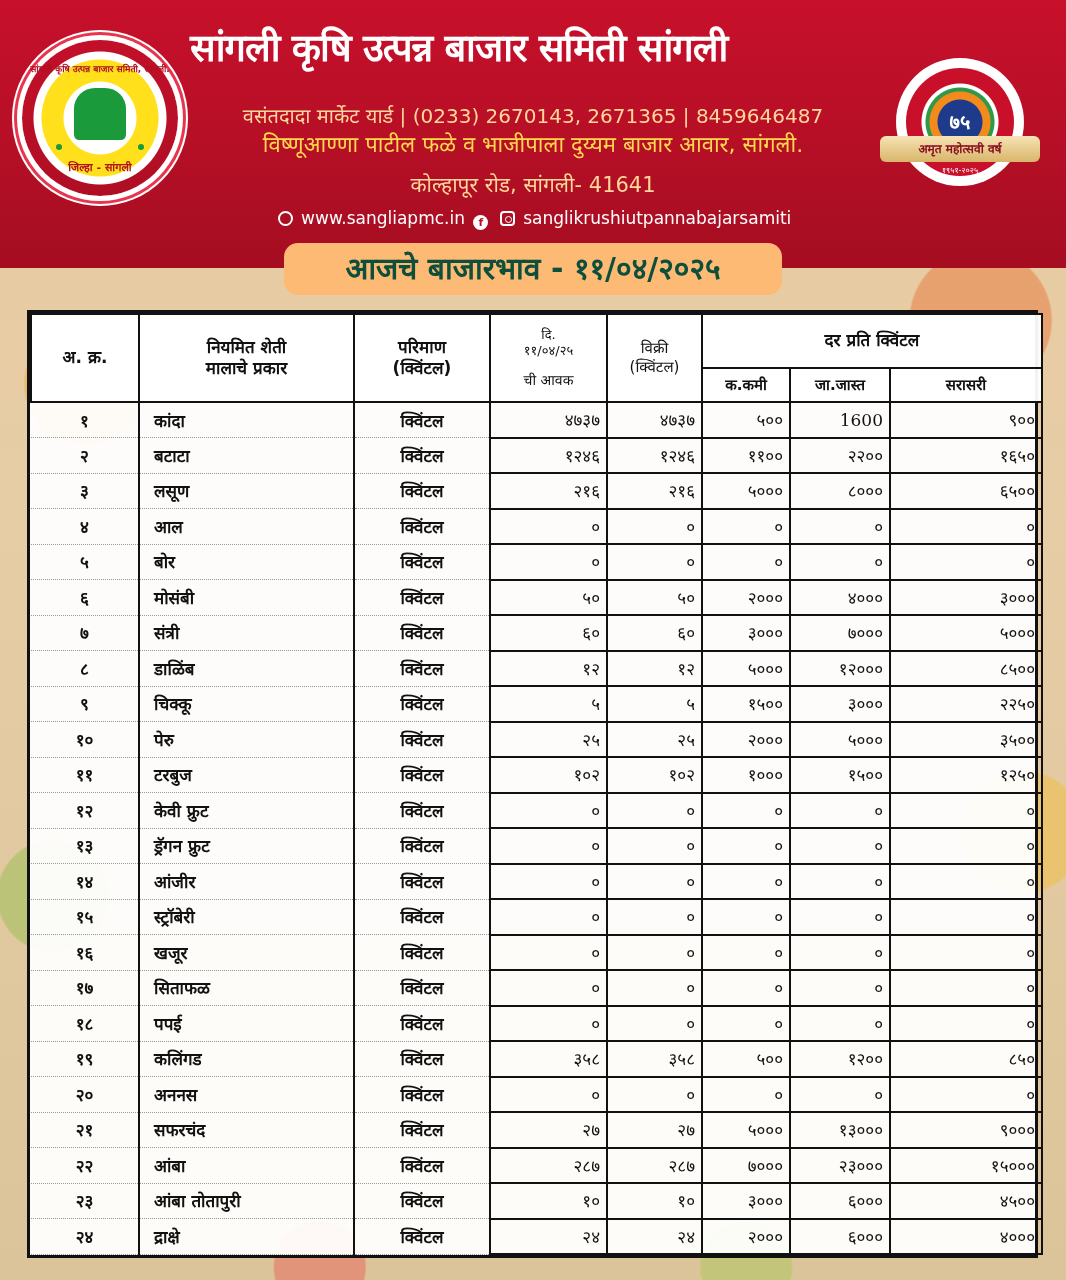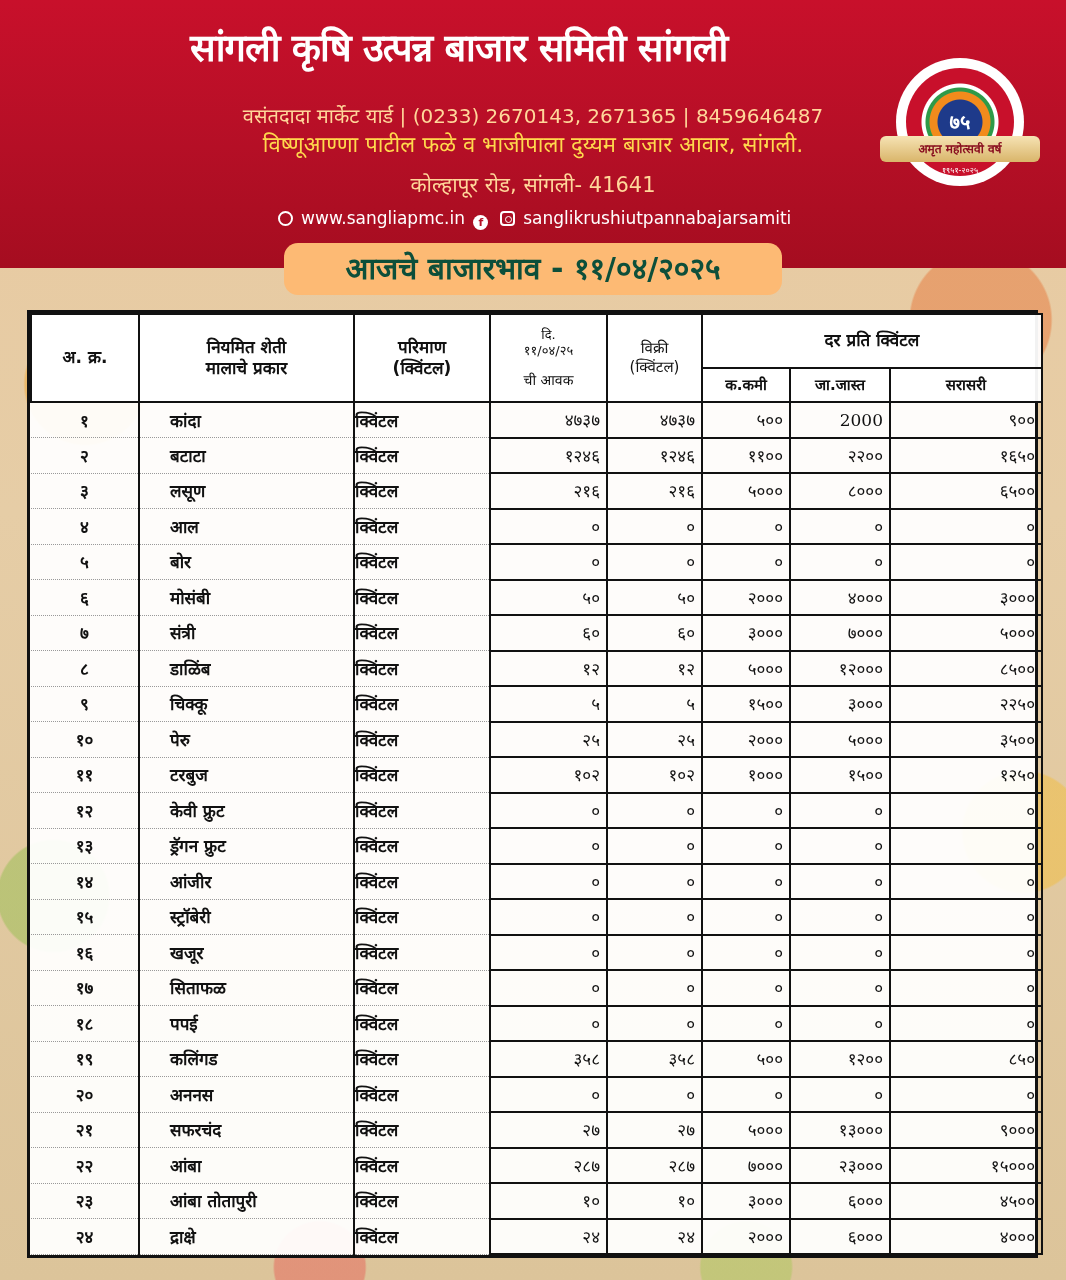--- a/index.html
+++ b/index.html
@@ -94,28 +94,37 @@
   }
   table { border-collapse: collapse; width: 100%; height: 100%; table-layout: fixed; }
   th {
     font-weight: bold; font-size: 17px; color: #111; border: 2px solid #111;
     background: rgba(255,255,255,0.95); line-height: 1.25;
   }
   th.small { font-size: 13px; font-weight: normal; }
   th.sub { font-size: 15px; }
   td { font-size: 17px; color: #111; height: 35.5px; }
   td.sr { text-align: center; font-weight: bold; border-right: 2px solid #111; border-bottom: 1px dotted #999; }
-  td.name { text-align: left; padding-left: 30px; font-weight: bold; border-right: 2px solid #111; border-bottom: 1px dotted #999; }
-  td.unit { text-align: left; font-weight: bold; border-right: 2px solid #111; border-bottom: 1px dotted #999; }
+  td.name { text-align: left; padding-left: 14px; font-weight: bold; border-right: 2px solid #111; border-bottom: 1px dotted #999; }
+  td.unit { text-align: center; font-weight: bold; border-right: 2px solid #111; border-bottom: 1px dotted #999; }
   td.num { text-align: right; padding-right: 6px; border: 2px solid #111; font-family: "DejaVu Serif", serif; }
 </style>
 </head>
 <body>
 
 <div class="header">
+  <div class="logo-left">
+    <div class="ring-text">
+      <div class="ring-top">सांगली कृषि उत्पन्न बाजार समिती, सांगली.</div>
+      <div class="ring-bottom">जिल्हा - सांगली</div>
+    </div>
+    <div class="emblem"></div>
+    <div class="dot" style="left:34px"></div>
+    <div class="dot" style="left:116px"></div>
+  </div>
 
   <div class="title">सांगली कृषि उत्पन्न बाजार समिती सांगली</div>
   <div class="contact">वसंतदादा मार्केट यार्ड | (0233) 2670143, 2671365 | 8459646487</div>
   <div class="subtitle">विष्णूआण्णा पाटील फळे व भाजीपाला दुय्यम बाजार आवार, सांगली.</div>
   <div class="address">कोल्हापूर रोड, सांगली- 41641</div>
   <div class="web-row">
     <span class="ico globe-icon"></span>
     <span>www.sangliapmc.in</span>
     <span class="ico fb-icon">f</span>
     <span class="ico ig-icon"></span>
@@ -177,21 +186,21 @@
       </tr>
     </thead>
     <tbody id="rows-body">
         <tr>
           <td class="sr">१</td>
           <td class="name">कांदा</td>
           <td class="unit">क्विंटल</td>
           <td class="num">४७३७</td>
           <td class="num">४७३७</td>
           <td class="num">५००</td>
-          <td class="num">2000</td>
+          <td class="num">1600</td>
           <td class="num">९००</td>
         </tr>
         <tr>
           <td class="sr">२</td>
           <td class="name">बटाटा</td>
           <td class="unit">क्विंटल</td>
           <td class="num">१२४६</td>
           <td class="num">१२४६</td>
           <td class="num">११००</td>
           <td class="num">२२००</td>

